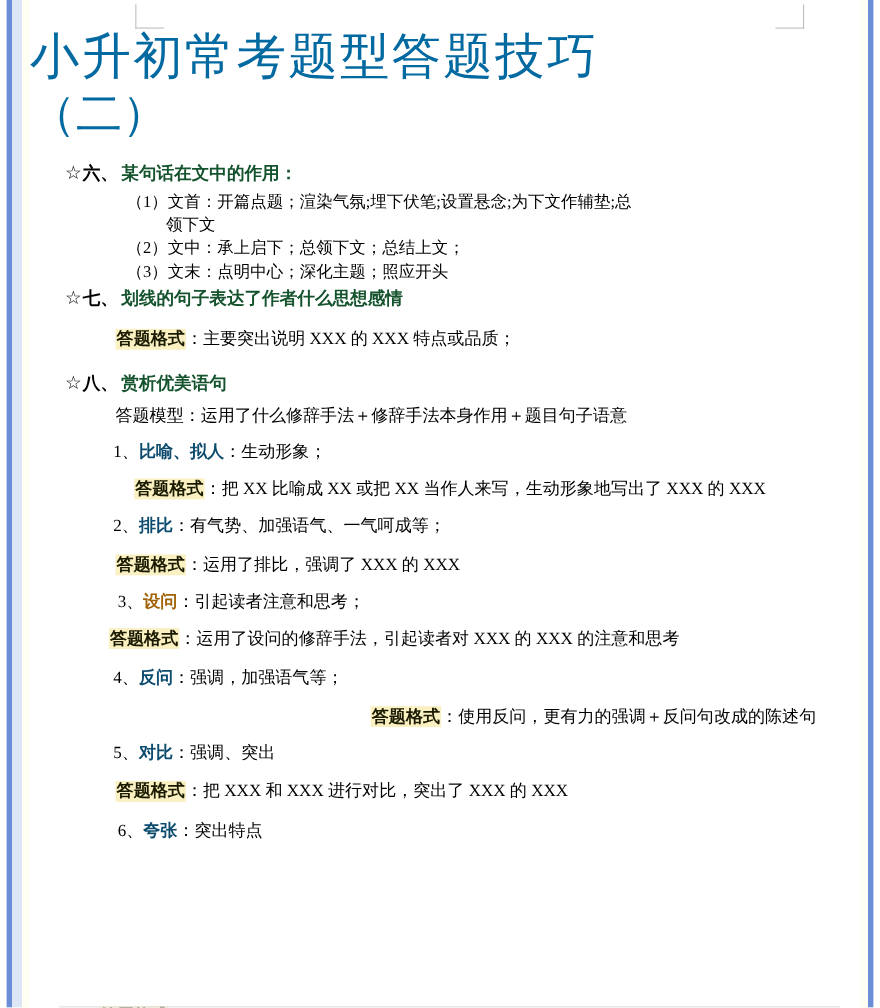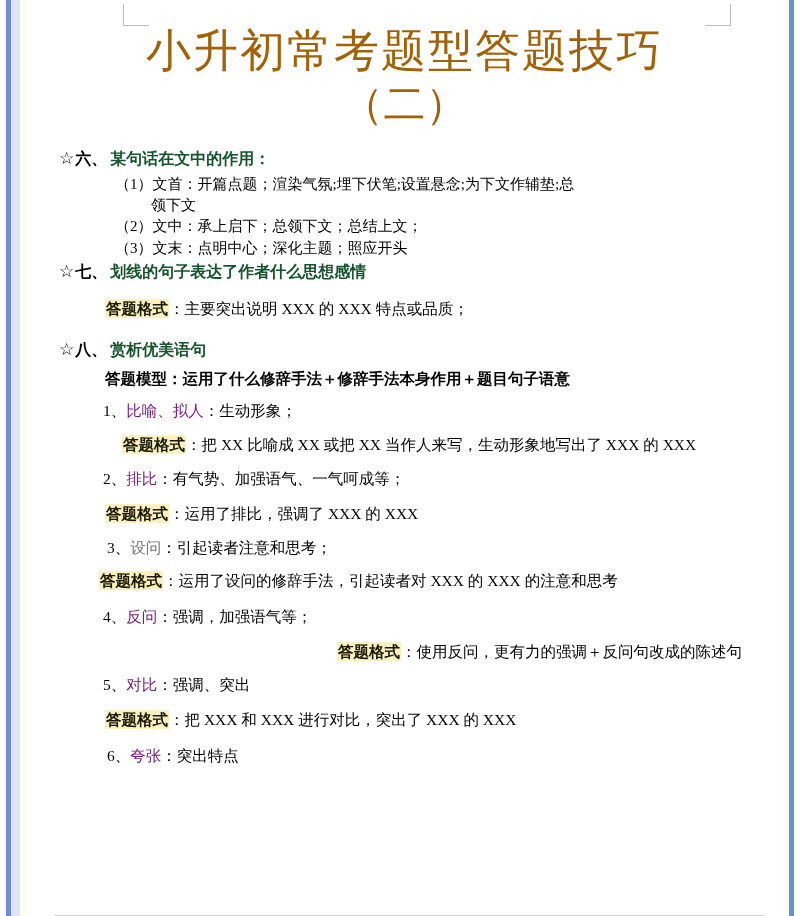--- a/index.html
+++ b/index.html
@@ -53,22 +53,22 @@
     width: 26px; height: 22px;
     border-color: #b9b9b9;
     border-style: solid;
     border-width: 0;
   }
   .crop.tl { left: 96px;  top: 4px;  border-left: 1px solid #bdbdbd;  border-bottom: 1px solid #bdbdbd; }
   .crop.tr { left: 678px; top: 4px;  border-right: 1px solid #bdbdbd; border-bottom: 1px solid #bdbdbd; }
 
   
   .doc-title {
-    text-align: center;
-    color: #a16207;
+    text-align: left;
+    color: #0369a1;
     font-size: 45px;
     line-height: 1.22;
     letter-spacing: 2px;
     font-weight: 400;
     margin: 0;
     padding-top: 24px;
     font-family: "Liberation Serif", "DejaVu Serif", serif;
   }
   .doc-title .line2 {
     display: block;
@@ -109,21 +109,21 @@
     font-size: 15px;
     line-height: 1.42;
     padding-left: 56px;
     text-indent: 0;
     margin: 0;
   }
   .sub-line .cont { display: block; padding-left: 36px; }
 
   
   .model-line {
-    font-weight: bold;
+    font-weight: normal;
     font-size: 15.5px;
     padding-left: 46px;
     margin: 7px 0 3px 0;
     line-height: 1.4;
     white-space: nowrap;
   }
 
   .fmt-line {
     font-size: 15.5px;
     line-height: 1.55;
@@ -140,22 +140,22 @@
   }
   .fmt-line .indent-tag { padding-left: 32px; }
 
   .item-line {
     font-size: 15.5px;
     line-height: 1.5;
     padding-left: 44px;
     margin: 9px 0 0 0;
     white-space: nowrap;
   }
-  .item-line .rname { color: #701a75; font-weight: normal; }
-  .item-line .rname.plain { color: #737373; font-weight: normal; }
+  .item-line .rname { color: #0c4a6e; font-weight: bold; }
+  .item-line .rname.plain { color: #a16207; font-weight: bold; }
   .item-line .rdesc { color: #000; font-weight: normal; }
   .item-line .idx { color: #000; }
 
   
   .clip-row {
     position: absolute;
     left: 0; right: 0;
     bottom: -6px;
     height: 10px;
     overflow: hidden;

